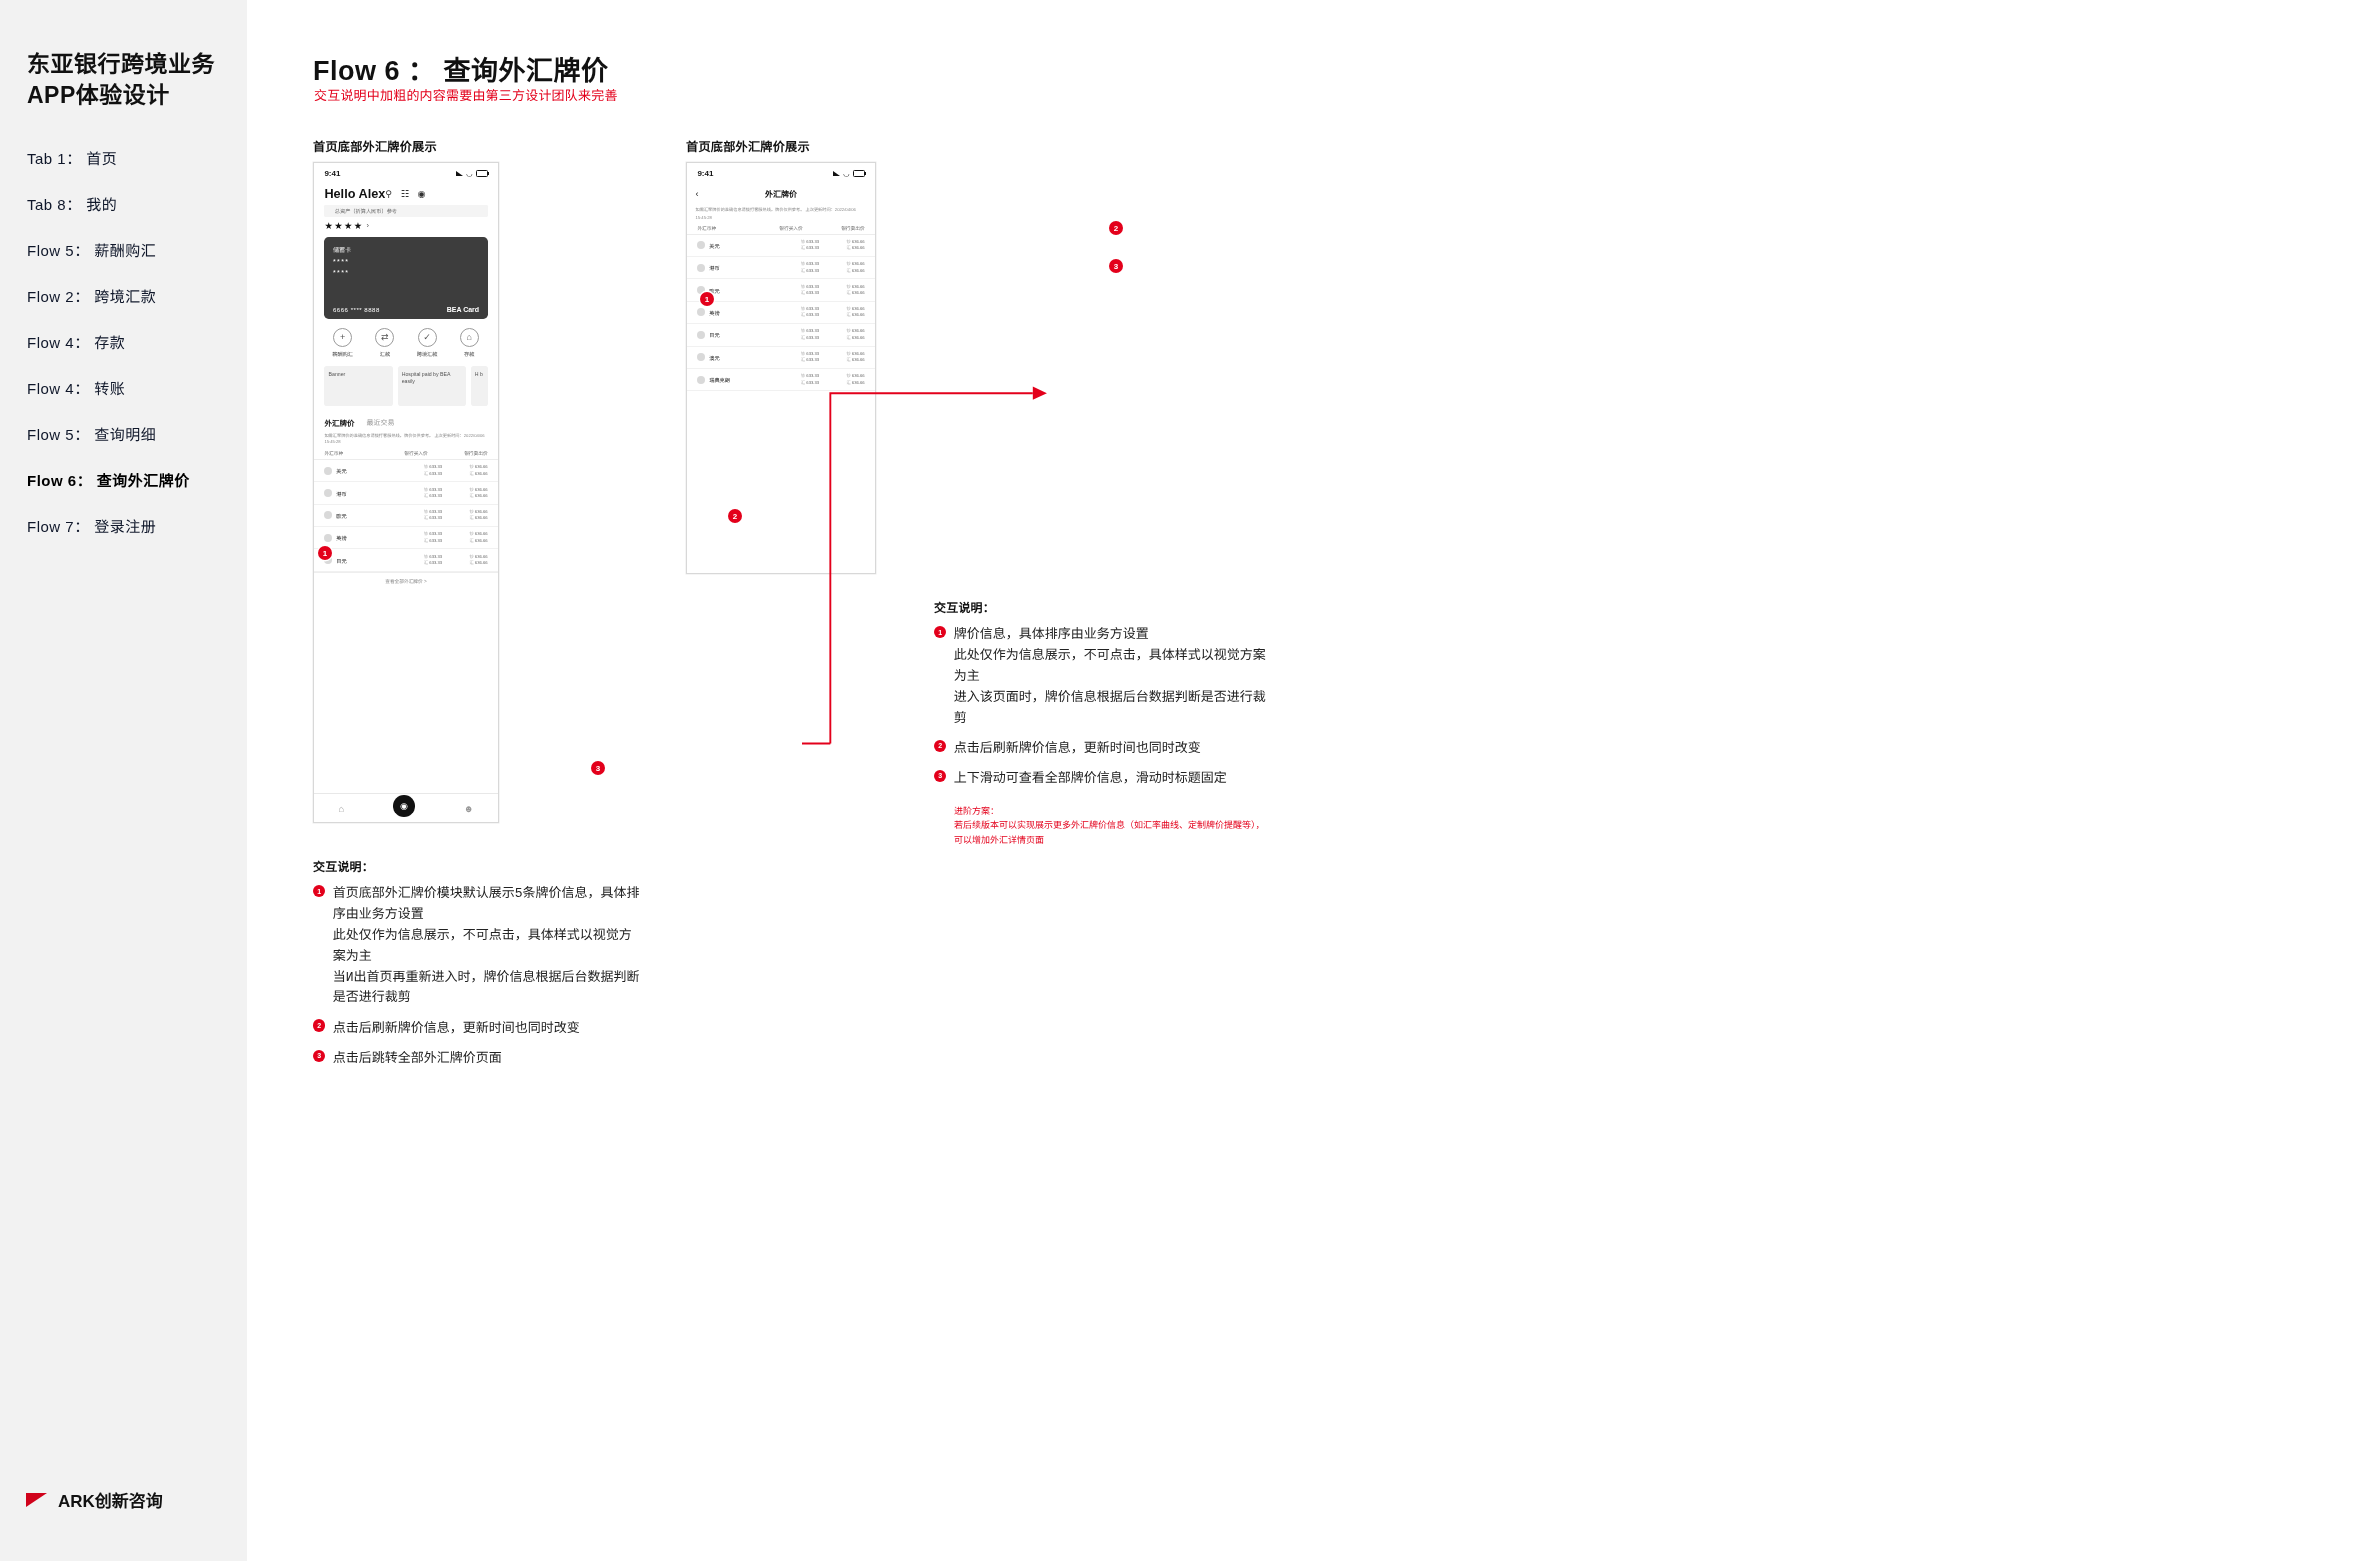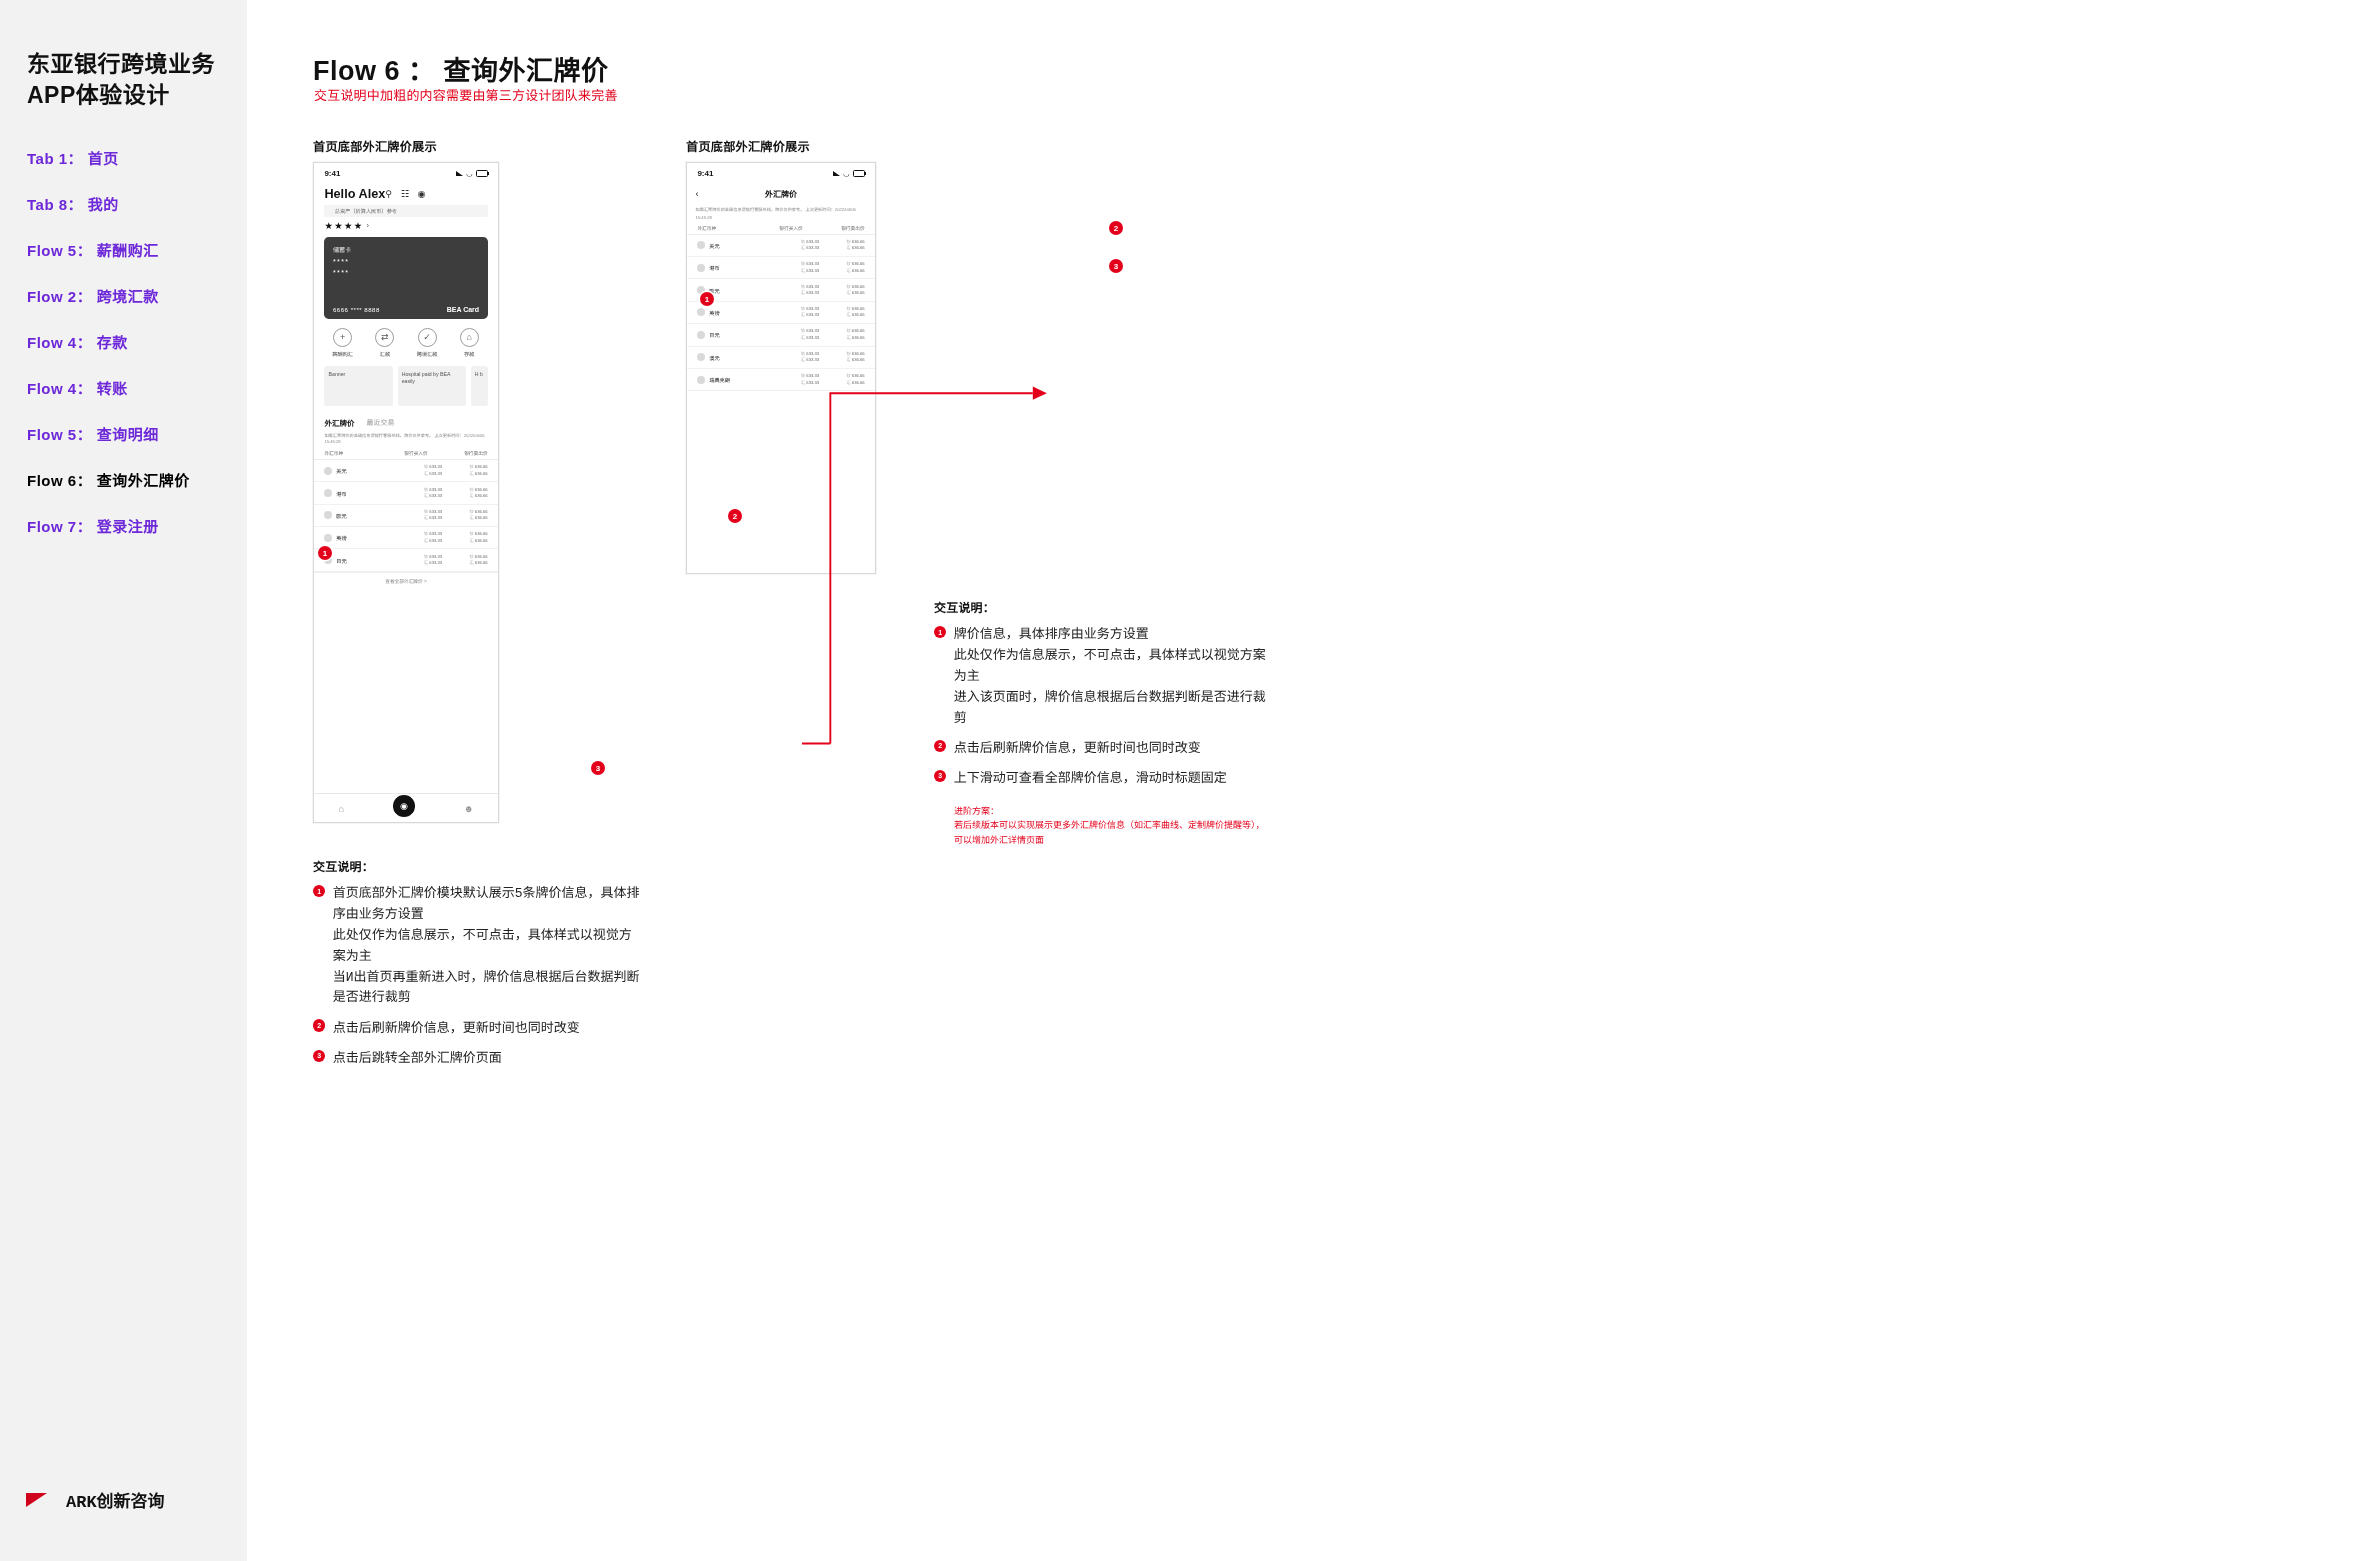--- a/index.html
+++ b/index.html
@@ -16,26 +16,26 @@
     position:absolute;left:0;top:0;width:247px;height:1561px;
     background:#f2f2f2;
   }
   #sidebar .brandtitle{
     position:absolute;left:27px;top:49px;width:198px;
     font-size:23px;line-height:1.35;font-weight:bold;color:#111;
     letter-spacing:0.5px;
   }
   #sidebar .navlist{position:absolute;left:27px;top:151px;width:202px;}
   #sidebar .navitem{
-    font-size:15px;line-height:1;color:#6d28d9;margin-bottom:31px;
-    letter-spacing:0.5px;white-space:nowrap;font-weight:bold;
+    font-size:15px;line-height:1;color:#0f172a;margin-bottom:31px;
+    letter-spacing:0.5px;white-space:nowrap;
   }
   #sidebar .navitem.active{font-weight:bold;color:#000;}
   #logo{
-    position:absolute;left:26px;bottom:49px;display:flex;align-items:center;gap:19px;font-family:Liberation Mono, monospace;
+    position:absolute;left:26px;bottom:49px;display:flex;align-items:center;gap:11px;
   }
   #logo .mark{
     width:0;height:0;border-left:21.7px solid #d0021b;border-bottom:14px solid transparent;
     border-top:0 solid transparent;transform:skewX(0deg);
   }
   #logo .logotext{font-size:17px;font-weight:bold;color:#111;letter-spacing:0px;}
   
   #main{position:absolute;left:247px;top:0;width:2295px;height:1561px;background:#fff;}
   .page-title{
     position:absolute;left:66px;top:49px;font-size:27px;font-weight:bold;color:#111;

